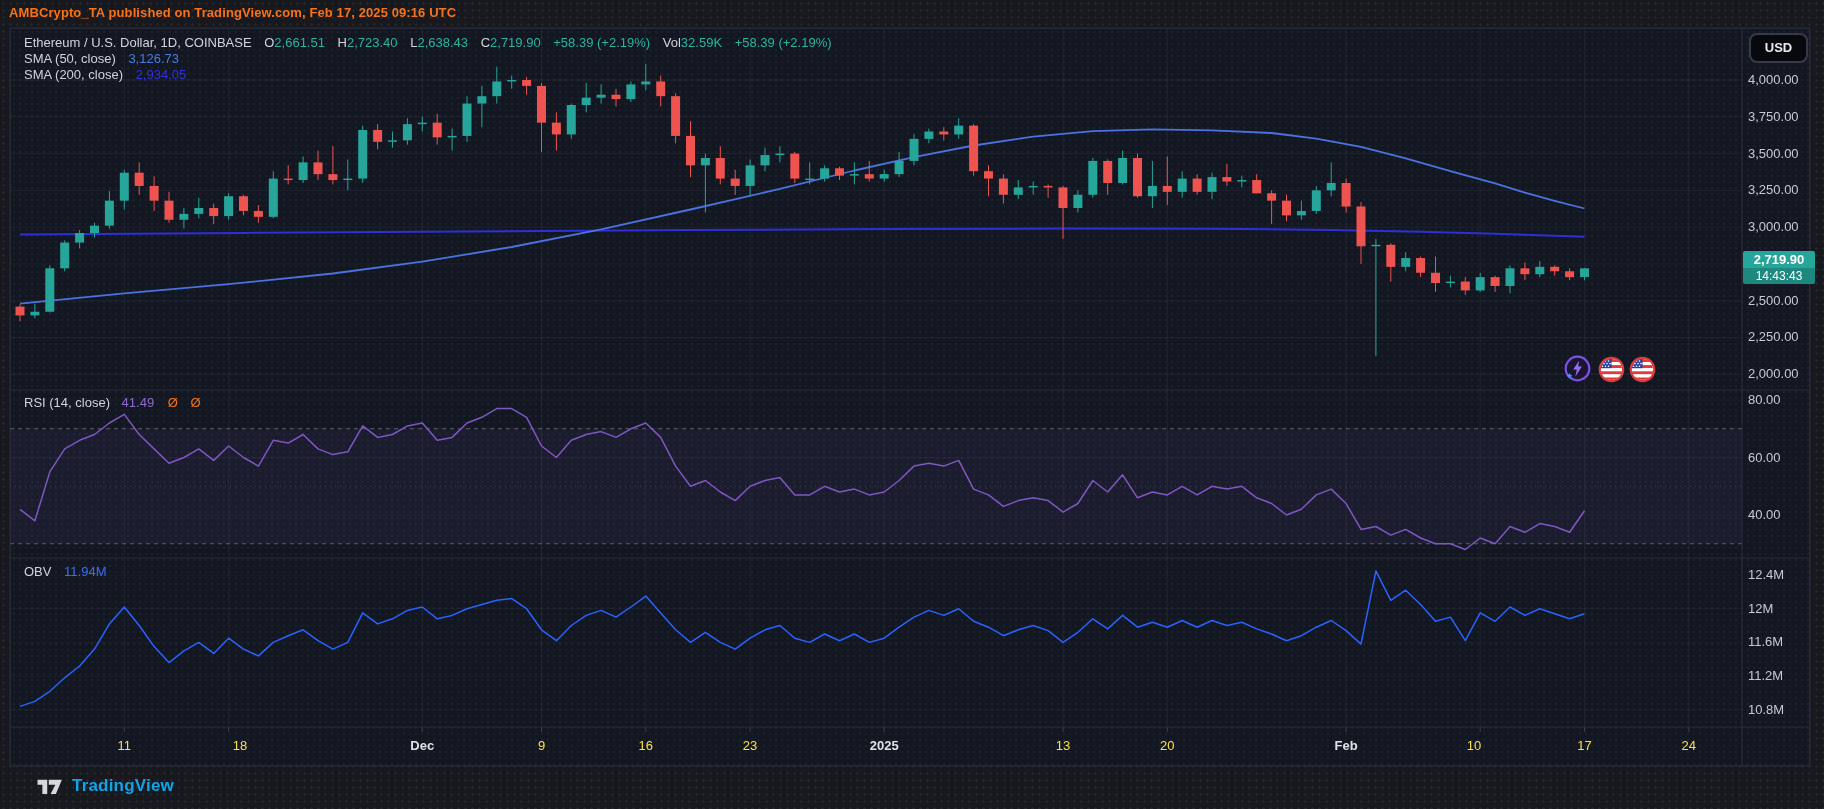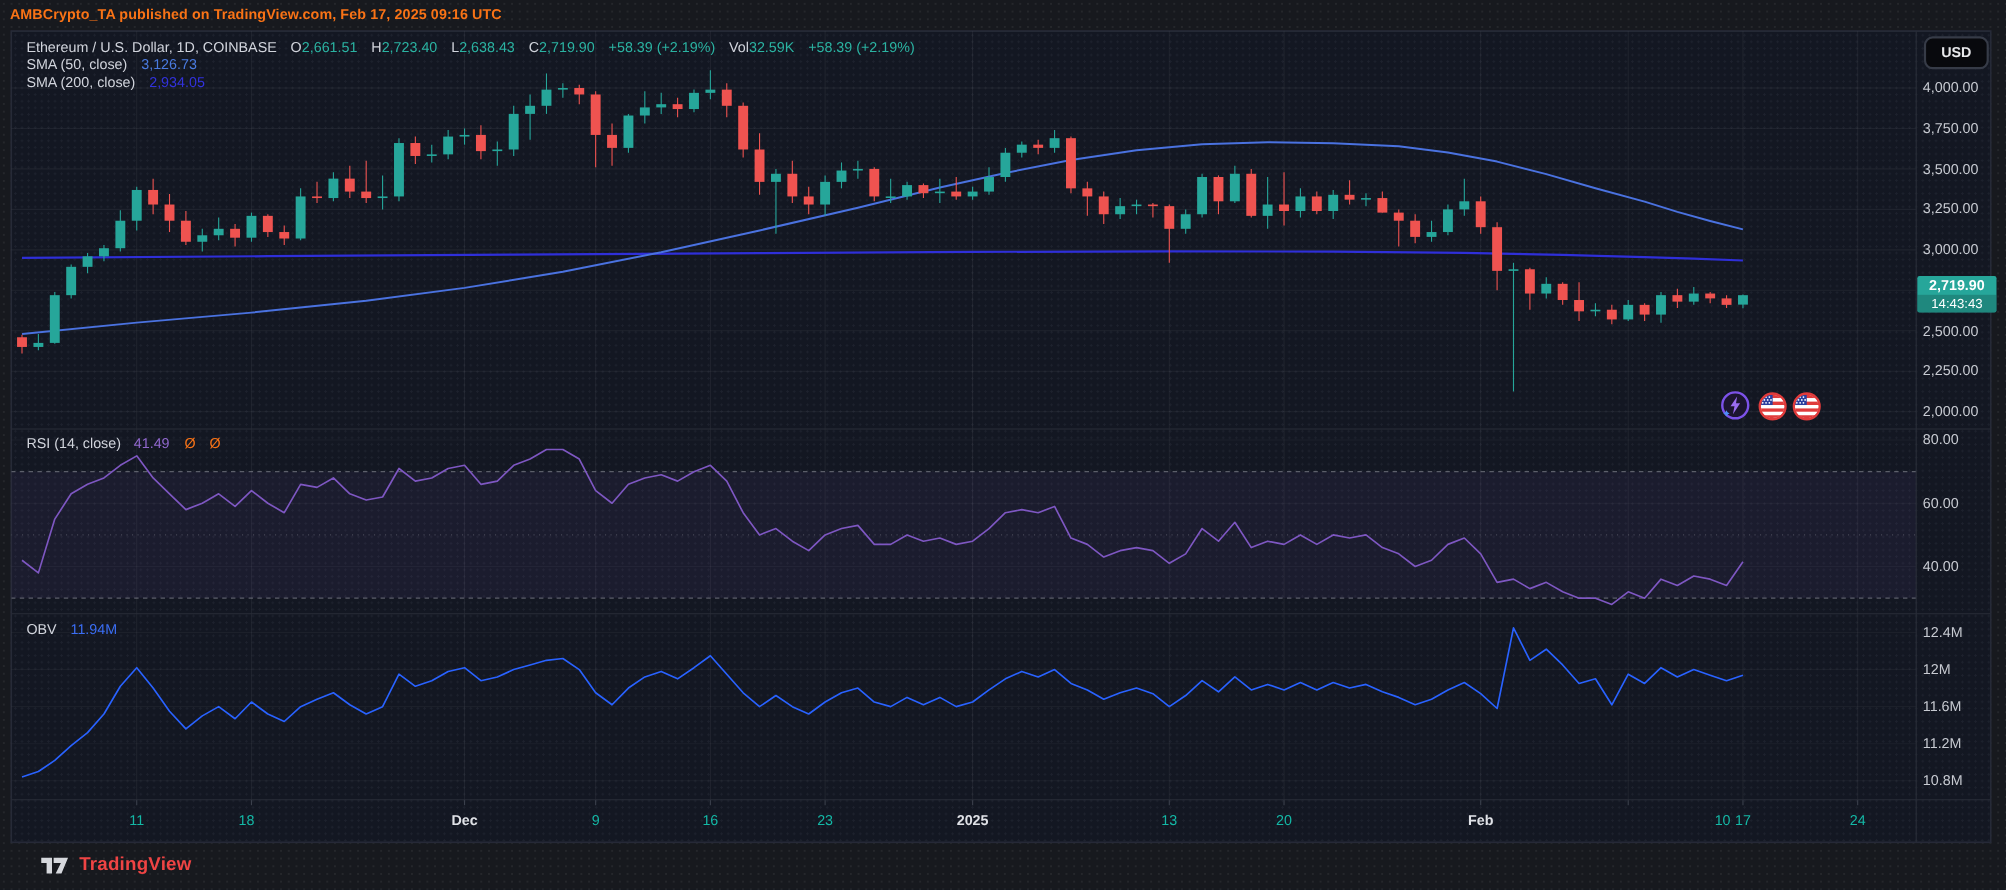--- a/index.html
+++ b/index.html
@@ -26,36 +26,36 @@
   .legend-row{position:absolute;font-size:13px;color:#d1d4dc;white-space:nowrap;line-height:15px;}
   .legend-row .val{margin-right:9px;}
   .up{color:#2bb3a2;}
   .lbl-letter{color:#d1d4dc;}
   .sma50-val{color:#4a7be0;}
   .sma200-val{color:#3232dd;}
   .rsi-val{color:#9168ce;margin:0 10px 0 8px;text-align:center;}
   .rsi-extra{color:#f97316;word-spacing:9px;}
   .obv-val{color:#3b6ef5;margin-left:9px;}
   .axis-label{position:absolute;left:1748px;font-size:13px;color:#c7cad1;white-space:nowrap;}
-  .time-label{position:absolute;top:738px;font-size:13px;color:#14b8a6;transform:translateX(-50%);white-space:nowrap;}
+  .time-label{position:absolute;top:738px;font-size:13px;color:#fde047;transform:translateX(-50%);white-space:nowrap;}
   .time-label.major{color:#e0e2e7;font-weight:bold;}
   #price-badge{
     left:1743px;width:72px;border-radius:2px;overflow:hidden;text-align:center;
     background:#26a69a;color:#ffffff;z-index:6;
   }
   #price-badge .p{font-size:13px;font-weight:bold;line-height:17px;}
   #price-badge .t{font-size:12px;line-height:16px;background:rgba(0,0,0,0.18);}
   #currency-button{
     left:1749px;top:33px;width:59px;height:30px;z-index:7;
     background:#08090d;border:2px solid #363b47;border-radius:8px;box-sizing:border-box;
     color:#e8e9ec;font-size:13px;font-weight:bold;text-align:center;line-height:25px;cursor:pointer;
   }
   .evt{position:absolute;width:27px;height:27px;z-index:5;cursor:pointer;}
   #footer-brand{
-    left:36px;top:772px;height:28px;display:flex;align-items:center;gap:9px;color:#ef4444;cursor:pointer;
+    left:36px;top:772px;height:28px;display:flex;align-items:center;gap:9px;color:#0ea5e9;cursor:pointer;
   }
   #footer-brand .brand-text{font-size:17px;font-weight:bold;letter-spacing:.2px;}
 </style>
 </head>
 <body>
 
 <div class="abs" id="publish-header">AMBCrypto_TA published on TradingView.com, Feb 17, 2025 09:16 UTC</div>
 
 <div class="abs" id="chart-frame"></div>
 
@@ -438,30 +438,30 @@
 <div class="abs" id="footer-brand">
   <svg width="27" height="23" viewBox="0 0 36 28">
     <path d="M2 5 H15 V24 H8.5 V11.5 H2 Z" fill="#d6d8dd"></path>
     <path d="M17 5 H34.5 L26.5 24 H19.5 L25.8 11.5 H17 Z" fill="#d6d8dd"></path>
   </svg>
   <span class="brand-text">TradingView</span>
 </div>
 
 <div id="labels-layer">
     <div class="time-label" style="left: 124.3px; top: 738px;">11</div>
-    <div class="time-label" style="left: 224px; top: 738px;">18</div>
+    <div class="time-label" style="left: 240px; top: 738px;">18</div>
     <div class="time-label major" style="left: 422.3px; top: 738px;">Dec</div>
     <div class="time-label" style="left: 541.5px; top: 738px;">9</div>
     <div class="time-label" style="left: 645.8px; top: 738px;">16</div>
     <div class="time-label" style="left: 750.1px; top: 738px;">23</div>
     <div class="time-label major" style="left: 884.2px; top: 738px;">2025</div>
     <div class="time-label" style="left: 1063px; top: 738px;">13</div>
     <div class="time-label" style="left: 1167.3px; top: 738px;">20</div>
     <div class="time-label major" style="left: 1346.1px; top: 738px;">Feb</div>
-    <div class="time-label" style="left: 1566px; top: 738px;">10</div>
+    <div class="time-label" style="left: 1474px; top: 738px;">10</div>
     <div class="time-label" style="left: 1584.5px; top: 738px; text-align: right;">17</div>
     <div class="time-label" style="left: 1688.8px; top: 738px;">24</div>
     <div class="axis-label" style="left: 1748px; top: 72px;">4,000.00</div>
     <div class="axis-label" style="left: 1748px; top: 108.782px;">3,750.00</div>
     <div class="axis-label" style="left: 1748px; top: 145.565px;">3,500.00</div>
     <div class="axis-label" style="left: 1748px; top: 182.347px;">3,250.00</div>
     <div class="axis-label" style="left: 1748px; top: 219.13px;">3,000.00</div>
     <div class="axis-label" style="left: 1748px; top: 255.912px;">2,750.00</div>
     <div class="axis-label" style="left: 1748px; top: 292.695px;">2,500.00</div>
     <div class="axis-label" style="left: 1748px; top: 329.478px;">2,250.00</div>

